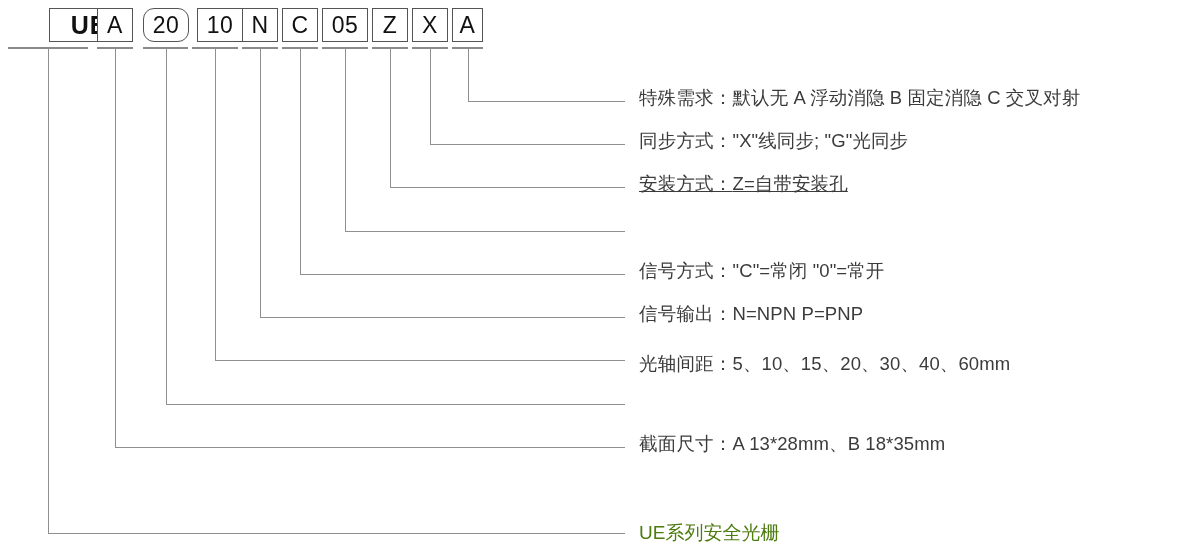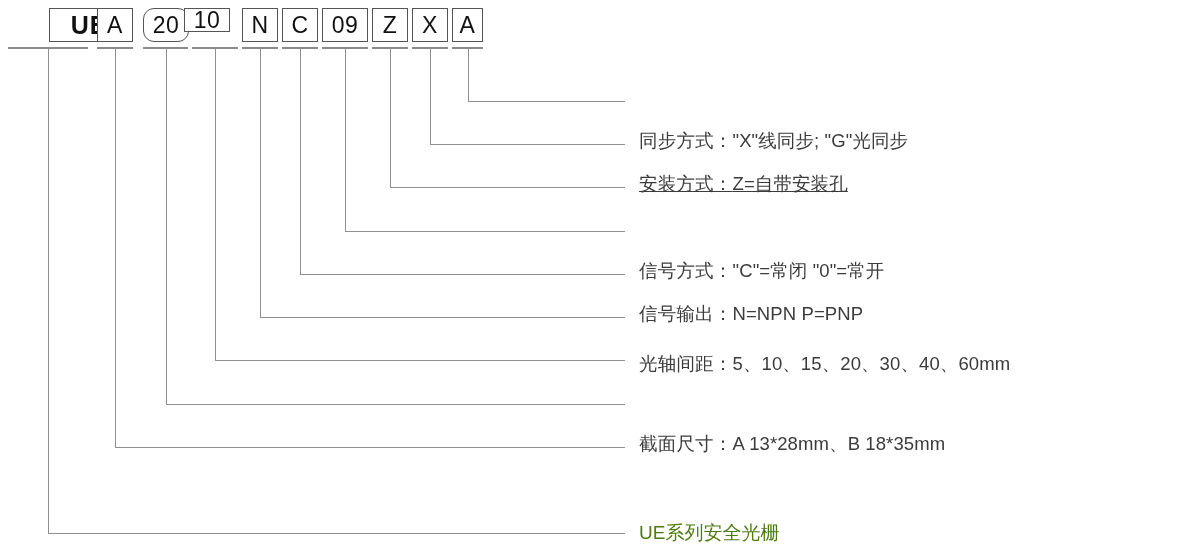--- a/index.html
+++ b/index.html
@@ -58,36 +58,37 @@
 <body>
 
 <div id="stage">
 
 <div class="code-box lead" style="left: 8px; top: 8px; width: 80px; height: 34px;">UE</div>
     <div class="ubar" style="left: 8px; top: 47px; width: 80px;"></div>
     <div class="code-box" style="left: 97px; top: 8px; width: 36px; height: 34px;">A</div>
     <div class="ubar" style="left: 97px; top: 47px; width: 36px;"></div>
     <div class="code-box" style="left: 143px; top: 8px; width: 46px; height: 34px; border-radius: 11px;">20</div>
     <div class="ubar" style="left: 143px; top: 47px; width: 45px;"></div>
-    <div class="code-box" style="left: 184px; top: 8px; width: 46px; height: 24px;">10</div>
+    <div class="code-box" style="left: 197px; top: 8px; width: 46px; height: 34px;">10</div>
     <div class="ubar" style="left: 192px; top: 47px; width: 46px;"></div>
     <div class="code-box" style="left: 242px; top: 8px; width: 36px; height: 34px;">N</div>
     <div class="ubar" style="left: 242px; top: 47px; width: 36px;"></div>
     <div class="code-box" style="left: 282px; top: 8px; width: 36px; height: 34px;">C</div>
     <div class="ubar" style="left: 282px; top: 47px; width: 36px;"></div>
-    <div class="code-box" style="left: 322px; top: 8px; width: 46px; height: 34px;">09</div>
+    <div class="code-box" style="left: 322px; top: 8px; width: 46px; height: 34px;">05</div>
     <div class="ubar" style="left: 322px; top: 47px; width: 46px;"></div>
     <div class="code-box" style="left: 372px; top: 8px; width: 36px; height: 34px;">Z</div>
     <div class="ubar" style="left: 372px; top: 47px; width: 36px;"></div>
     <div class="code-box" style="left: 412px; top: 8px; width: 36px; height: 34px;">X</div>
     <div class="ubar" style="left: 412px; top: 47px; width: 36px;"></div>
     <div class="code-box" style="left: 452px; top: 8px; width: 31px; height: 34px;">A</div>
     <div class="ubar" style="left: 452px; top: 47px; width: 31px;"></div>
     <div class="vline" style="left: 468px; top: 47px; height: 54px;"></div>
     <div class="hline" style="left: 468px; top: 101px; width: 157px;"></div>
+    <div class="label" style="left: 639px; top: 88px;"><span class="k">特殊需求：</span><span class="v">默认无  A 浮动消隐  B 固定消隐  C 交叉对射</span></div>
     <div class="vline" style="left: 430px; top: 47px; height: 97px;"></div>
     <div class="hline" style="left: 430px; top: 144px; width: 195px;"></div>
     <div class="label" style="left: 639px; top: 131px;"><span class="k">同步方式：</span><span class="v">"X"线同步; "G"光同步</span></div>
     <div class="vline" style="left: 390px; top: 47px; height: 140px;"></div>
     <div class="hline" style="left: 390px; top: 187px; width: 235px;"></div>
     <div class="label" style="left: 639px; top: 174px; text-decoration: underline;"><span class="k">安装方式：</span><span class="v">Z=自带安装孔</span></div>
     <div class="vline" style="left: 345px; top: 47px; height: 184px;"></div>
     <div class="hline" style="left: 345px; top: 231px; width: 280px;"></div>
     <div class="vline" style="left: 300px; top: 47px; height: 227px;"></div>
     <div class="hline" style="left: 300px; top: 274px; width: 325px;"></div>

